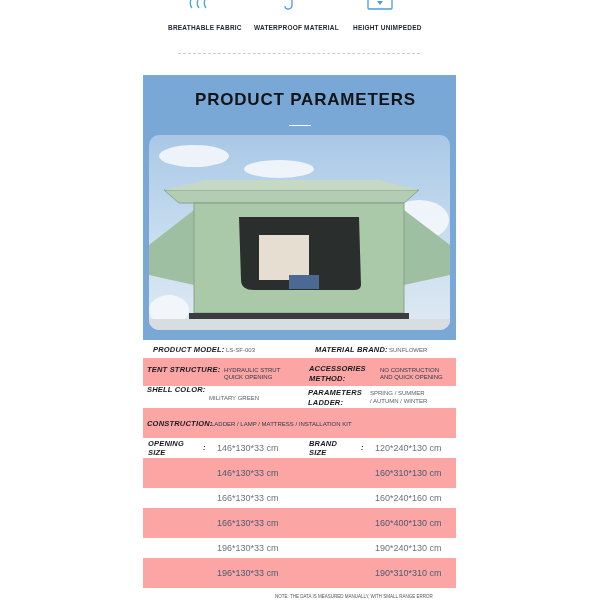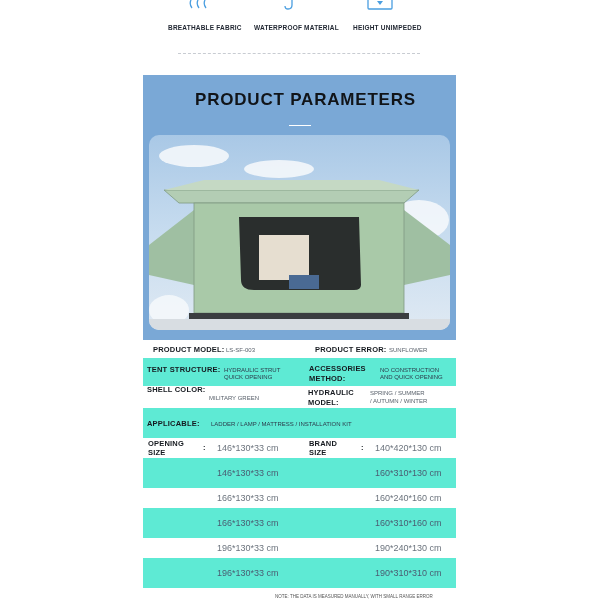--- a/index.html
+++ b/index.html
@@ -8,23 +8,23 @@
   .feat-icon{position:absolute;top:0;height:10px;}
   .feat-label{position:absolute;top:24px;font-size:6.5px;font-weight:700;color:#1f2530;letter-spacing:0.2px;white-space:nowrap;}
   .dashed{position:absolute;left:178px;top:53px;width:242px;border-top:1px dashed #c8ccd2;}
   .panel{position:absolute;left:143px;top:75px;width:313px;height:271px;background:#7aa8d6;}
   .title{position:absolute;left:52px;top:15px;font-size:17px;font-weight:900;color:#111418;letter-spacing:0.8px;}
   .title-line{position:absolute;left:146px;top:50px;width:22px;height:1px;background:#ffffff;}
   .photo{position:absolute;left:6px;top:60px;width:301px;height:195px;border-radius:10px;overflow:hidden;
     background:linear-gradient(180deg,#a9c8e6 0%,#c7dcef 50%,#dfe9f3 100%);}
   .cloud{position:absolute;background:#f4f7fb;border-radius:50%;opacity:.9;}
   .row{position:absolute;left:143px;width:313px;}
-  .blue{background:#5eead4;}
+  .blue{background:#fca5a5;}
   .white{background:#ffffff;}
-  .k{font-weight:900;font-size:7.5px;color:#15191f;letter-spacing:0.2px;}
+  .k{font-weight:900;font-size:7.5px;color:#15191f;letter-spacing:0.2px;font-style:italic;}
   .v{font-size:6px;color:#59616b;}
   .vb{font-size:6px;color:#2c3a4a;}
   .size{font-size:9px;color:#6b737d;}
   .sizeb{font-size:9px;color:#4a5d72;}
   .abs{position:absolute;white-space:nowrap;line-height:1.1;}
   .note{position:absolute;left:275px;top:594px;font-size:4.5px;color:#555;white-space:nowrap;}
 </style>
 </head>
 <body>
 
@@ -64,69 +64,69 @@
       <rect x="140" y="140" width="30" height="14" fill="#4a6a93"></rect>
       <rect x="40" y="178" width="220" height="6" fill="#3a3d40"></rect>
       <rect x="0" y="184" width="301" height="11" fill="#d8dde2"></rect>
     </svg>
   </div>
 </div>
 
 <div class="row white" style="top:340px;height:18px">
   <span class="abs k" style="left:10px;top:6px">PRODUCT MODEL:</span>
   <span class="abs v" style="left:83px;top:7px">LS-SF-003</span>
-  <span class="abs k" style="left:172px;top:6px">PRODUCT ERROR:</span>
+  <span class="abs k" style="left:172px;top:6px">MATERIAL BRAND:</span>
   <span class="abs v" style="left:246px;top:7px">SUNFLOWER</span>
 </div>
 
 <div class="row blue" style="top:358px;height:28px">
   <span class="abs k" style="left:4px;top:8px">TENT STRUCTURE:</span>
   <span class="abs vb" style="left:81px;top:9px">HYDRAULIC STRUT</span>
   <span class="abs vb" style="left:81px;top:16px">QUICK OPENING</span>
   <span class="abs k" style="left:166px;top:7px">ACCESSORIES</span>
   <span class="abs k" style="left:166px;top:17px">METHOD:</span>
   <span class="abs vb" style="left:237px;top:9px">NO CONSTRUCTION</span>
   <span class="abs vb" style="left:237px;top:16px">AND QUICK OPENING</span>
 </div>
 
 <div class="row white" style="top:386px;height:22px">
   <span class="abs k" style="left:4px;top:0">SHELL COLOR:</span>
   <span class="abs v" style="left:66px;top:9px">MILITARY GREEN</span>
-  <span class="abs k" style="left:165px;top:3px">HYDRAULIC</span>
-  <span class="abs k" style="left:165px;top:13px">MODEL:</span>
+  <span class="abs k" style="left:165px;top:3px">PARAMETERS</span>
+  <span class="abs k" style="left:165px;top:13px">LADDER:</span>
   <span class="abs v" style="left:227px;top:4px">SPRING / SUMMER</span>
   <span class="abs v" style="left:227px;top:12px">/ AUTUMN / WINTER</span>
 </div>
 
 <div class="row blue" style="top:408px;height:30px">
-  <span class="abs k" style="left:4px;top:12px">APPLICABLE:</span>
+  <span class="abs k" style="left:4px;top:12px">CONSTRUCTION:</span>
   <span class="abs vb" style="left:68px;top:13px">LADDER / LAMP / MATTRESS / INSTALLATION KIT</span>
 </div>
 
 <div class="row white" style="top:438px;height:20px">
   <span class="abs k" style="left:5px;top:2px">OPENING</span>
   <span class="abs k" style="left:5px;top:11px">SIZE</span>
   <span class="abs k" style="left:60px;top:6px">:</span>
   <span class="abs size" style="left:74px;top:6px">146*130*33 cm</span>
   <span class="abs k" style="left:166px;top:2px">BRAND</span>
   <span class="abs k" style="left:166px;top:11px">SIZE</span>
   <span class="abs k" style="left:218px;top:6px">:</span>
-  <span class="abs size" style="left:232px;top:6px">140*420*130 cm</span>
+  <span class="abs size" style="left:232px;top:6px">120*240*130 cm</span>
 </div>
 <div class="row blue" style="top:458px;height:30px">
   <span class="abs sizeb" style="left:74px;top:11px">146*130*33 cm</span>
   <span class="abs sizeb" style="left:232px;top:11px">160*310*130 cm</span>
 </div>
 <div class="row white" style="top:488px;height:20px">
   <span class="abs size" style="left:74px;top:6px">166*130*33 cm</span>
   <span class="abs size" style="left:232px;top:6px">160*240*160 cm</span>
 </div>
 <div class="row blue" style="top:508px;height:30px">
   <span class="abs sizeb" style="left:74px;top:11px">166*130*33 cm</span>
-  <span class="abs sizeb" style="left:232px;top:11px">160*310*160 cm</span>
+  <span class="abs sizeb" style="left:232px;top:11px">160*400*130 cm</span>
 </div>
 <div class="row white" style="top:538px;height:20px">
   <span class="abs size" style="left:74px;top:6px">196*130*33 cm</span>
   <span class="abs size" style="left:232px;top:6px">190*240*130 cm</span>
 </div>
 <div class="row blue" style="top:558px;height:30px">
   <span class="abs sizeb" style="left:74px;top:11px">196*130*33 cm</span>
   <span class="abs sizeb" style="left:232px;top:11px">190*310*310 cm</span>
 </div>
 

